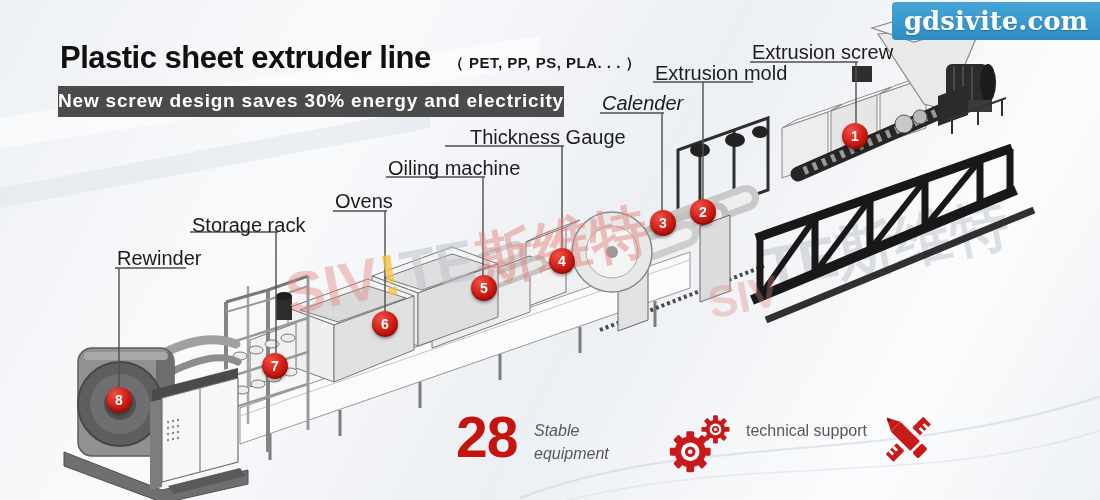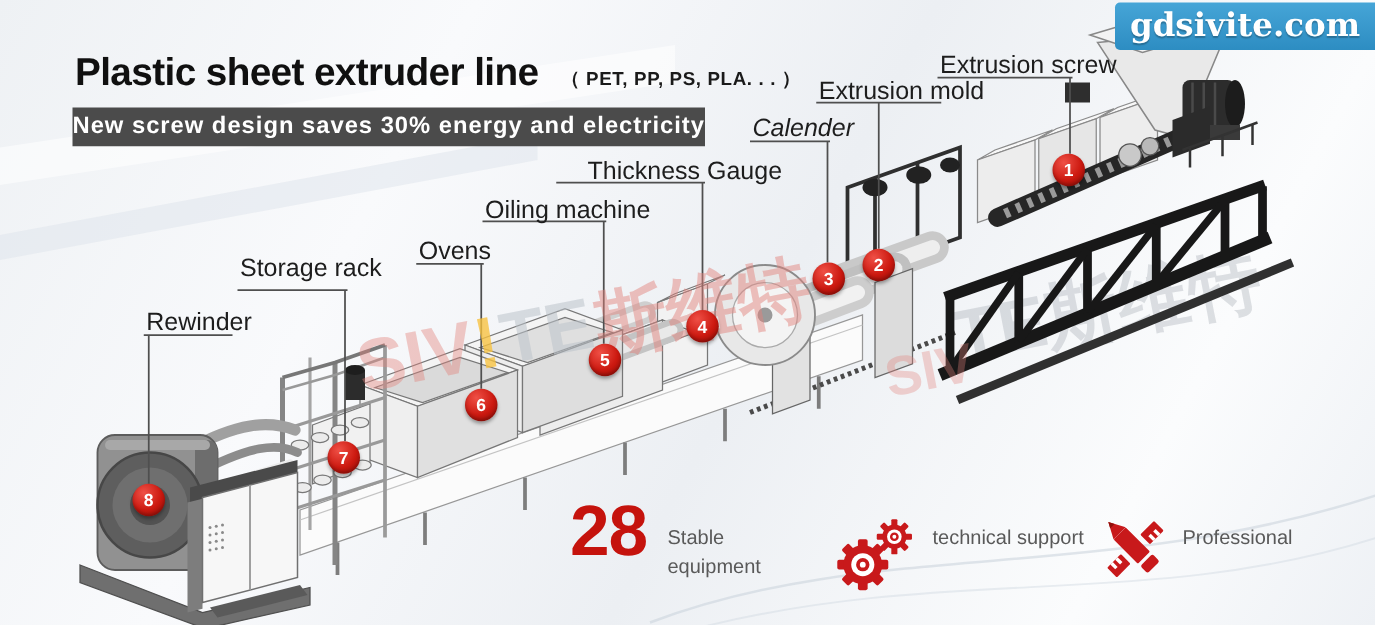--- a/index.html
+++ b/index.html
@@ -54,26 +54,26 @@
     position:absolute;z-index:7;width:26px;height:26px;border-radius:50%;
     background:radial-gradient(circle at 35% 28%, #ef5046 0%, #cc1910 55%, #930c06 100%);
     color:#fff;font-size:14px;font-weight:bold;
     display:flex;align-items:center;justify-content:center;
     box-shadow:0 2px 3px rgba(0,0,0,.35), inset 0 -2px 3px rgba(0,0,0,.25);
   }
 
   
   .features{position:absolute;inset:0;z-index:6;pointer-events:none;}
   .stat{
-    position:absolute;left:456px;top:394px;
+    position:absolute;left:456px;top:406px;
     font-size:57px;line-height:62px;font-weight:800;color:#c5130d;letter-spacing:-1px;
   }
   .f-lines{position:absolute;font-size:16px;line-height:23px;color:#595959;white-space:nowrap;}
   .f-lines span{display:block;}
-  .fl-1{left:534px;top:419px;}
+  .fl-1{left:534px;top:419px;font-style:italic;}
   .fl-2{left:746px;top:419px;}
   .fl-3{left:946px;top:419px;}
   .f-icon{position:absolute;}
   .fi-gears{left:664px;top:409px;}
   .fi-pencil{left:876px;top:407px;}
 </style>
 </head>
 <body>
 
 <div class="stage">
@@ -301,21 +301,21 @@
     <h1>Plastic sheet extruder line</h1><span class="title-suffix">（ PET, PP, PS, PLA. . . ）</span>
   </div>
   <div class="tagline">New screw design saves 30% energy and electricity</div>
 
   <div class="part-label" style="left:752px;top:41px;">Extrusion screw</div>
   <div class="part-label" style="left:655px;top:62px;">Extrusion mold</div>
   <div class="part-label" style="left:602px;top:92px;font-style:italic;">Calender</div>
   <div class="part-label" style="left:438px;top:126px;margin-left:32px;">Thickness Gauge</div>
   <div class="part-label" style="left:388px;top:157px;">Oiling machine</div>
   <div class="part-label" style="left:335px;top:190px;text-align:right;">Ovens</div>
-  <div class="part-label" style="left:192px;top:204px;">Storage rack</div>
+  <div class="part-label" style="left:192px;top:214px;">Storage rack</div>
   <div class="part-label" style="left:117px;top:247px;">Rewinder</div>
 
   <div class="marker" style="left:842px;top:123px;">1</div>
   <div class="marker" style="left:690px;top:199px;">2</div>
   <div class="marker" style="left:650px;top:210px;">3</div>
   <div class="marker" style="left:549px;top:248px;">4</div>
   <div class="marker" style="left:471px;top:275px;">5</div>
   <div class="marker" style="left:372px;top:311px;">6</div>
   <div class="marker" style="left:262px;top:353px;">7</div>
   <div class="marker" style="left:106px;top:387px;">8</div>
@@ -375,17 +375,16 @@
         </g>
         <g transform="rotate(45 35 35)">
           <rect x="16" y="27.5" width="30" height="15" rx="1"></rect>
           <rect x="49" y="27.5" width="9" height="15" rx="2"></rect>
           <polygon points="16,27.5 2,35 16,42.5"></polygon>
           <polygon points="7,32.3 2,35 7,37.7" fill="#8f0f0a"></polygon>
         </g>
       </g>
     </svg>
     <div class="f-lines fl-3">
-      <span>Professional</span>
     </div>
   </div>
 
 </div>
 
 </body></html>

